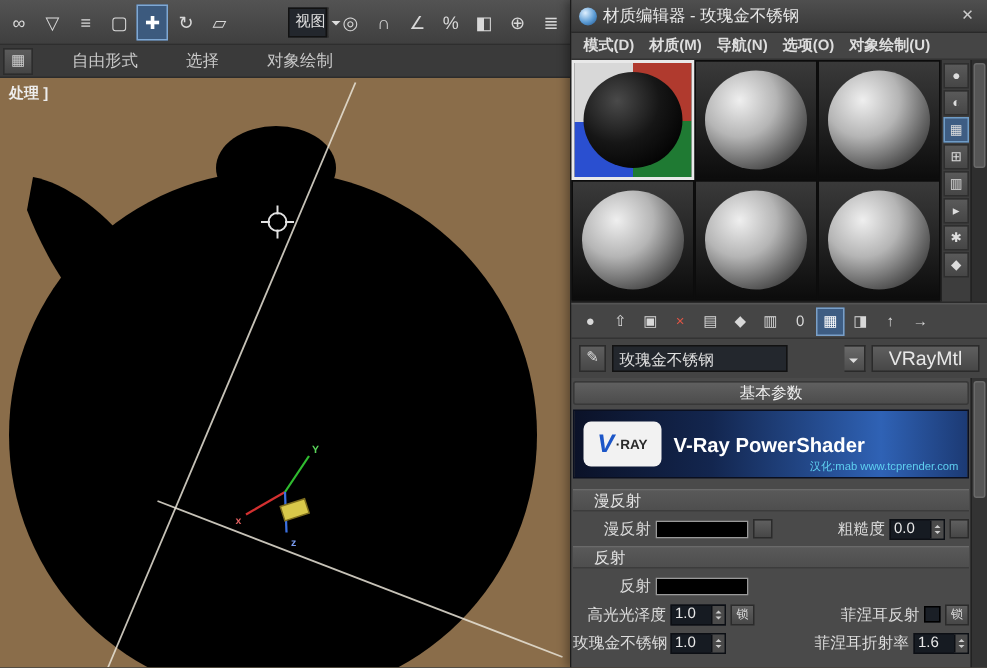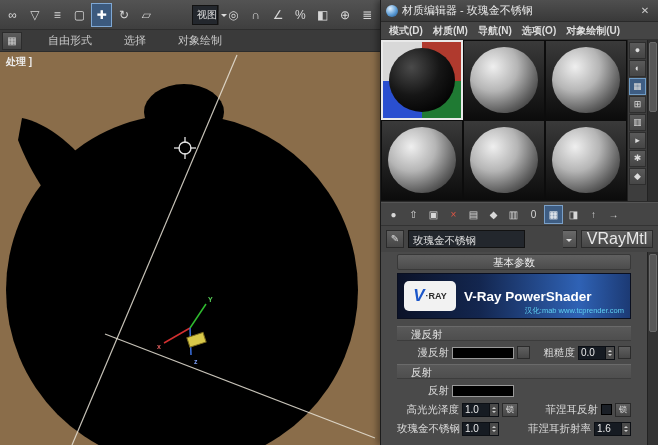--- a/index.html
+++ b/index.html
@@ -44,23 +44,23 @@
   .v-scroll{width:11px;background:#2e2e2e;border-left:1px solid #222;position:relative;}
   .v-thumb{position:absolute;top:2px;left:1px;right:1px;height:70px;background:#565656;border:1px solid #6a6a6a;border-radius:2px;}
   .me-toolbar{height:24px;background:#454545;border-top:1px solid #555;border-bottom:1px solid #333;display:flex;align-items:center;gap:1px;padding:0 3px;}
   .mtb{width:19px;height:19px;background:none;border:1px solid transparent;color:#d8d8d8;font-size:10px;line-height:17px;text-align:center;}
   .mtb.active{background:#3e5d83;border-color:#7aa0c8;color:#fff;}
   .mtb.danger{color:#e05545;}
   .name-row{height:26px;background:#444;display:flex;align-items:center;gap:4px;padding:0 5px;}
   .pick-btn{width:18px;height:18px;background:linear-gradient(#5f5f5f,#474747);border:1px solid #2b2b2b;color:#ddd;font-size:10px;line-height:16px;text-align:center;}
   .mat-dd{flex:1;height:18px;display:flex;gap:38px;}
   .mat-dd .dd-text{font-size:10.5px;}
-  .type-btn{width:72px;height:18px;background:linear-gradient(#5f5f5f,#474747);border:1px solid #2b2b2b;color:#e8e8e8;font-size:16px;line-height:16px;}
+  .type-btn{width:72px;height:18px;background:linear-gradient(#5f5f5f,#474747);border:1px solid #2b2b2b;color:#e8e8e8;font-size:13px;line-height:16px;}
   .params-wrap{height:193px;display:flex;background:#4a4a4a;}
-  .params{flex:1;overflow:hidden;padding:2px 16px;}
+  .params{flex:1;overflow:hidden;padding:2px 1px;}
   .p-scroll{width:11px;background:#333;border-left:1px solid #222;position:relative;}
   .p-thumb{position:absolute;top:2px;left:1px;right:1px;height:78px;background:#565656;border:1px solid #6a6a6a;border-radius:2px;}
   .rollout{height:16px;background:linear-gradient(#606060,#4c4c4c);border:1px solid #383838;border-radius:2px;color:#eee;font-size:10.5px;line-height:14px;text-align:center;margin-bottom:3px;}
   .banner{height:46px;margin:2px 0 7px;background:linear-gradient(90deg,#0b1228 0%,#13264f 35%,#2f62b5 78%,#1c3a74 100%);border:1px solid #0a0f1f;position:relative;display:flex;align-items:center;padding:3px 6px;}
   .vray-logo{width:52px;height:30px;background:#f2f2f2;border-radius:5px;display:flex;align-items:center;justify-content:center;gap:1px;}
   .logo-v{color:#1c56c8;font-size:17px;font-weight:bold;font-style:italic;}
   .logo-ray{color:#2b2b2b;font-size:9px;font-weight:bold;}
   .banner-main{flex:1;padding-left:8px;}
   .banner-title{font-size:13.5px;font-weight:bold;color:#ffffff;white-space:nowrap;}
   .banner-sub{font-size:7.5px;color:#9fc2f2;text-align:right;padding-right:4px;}

